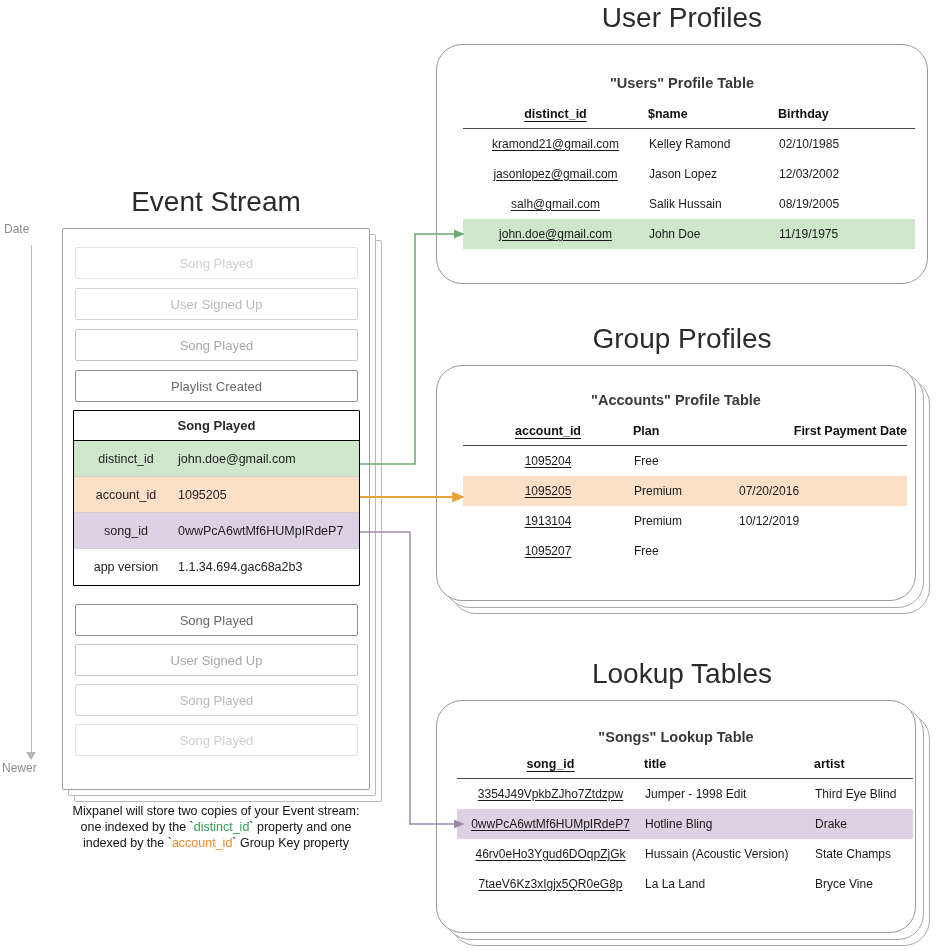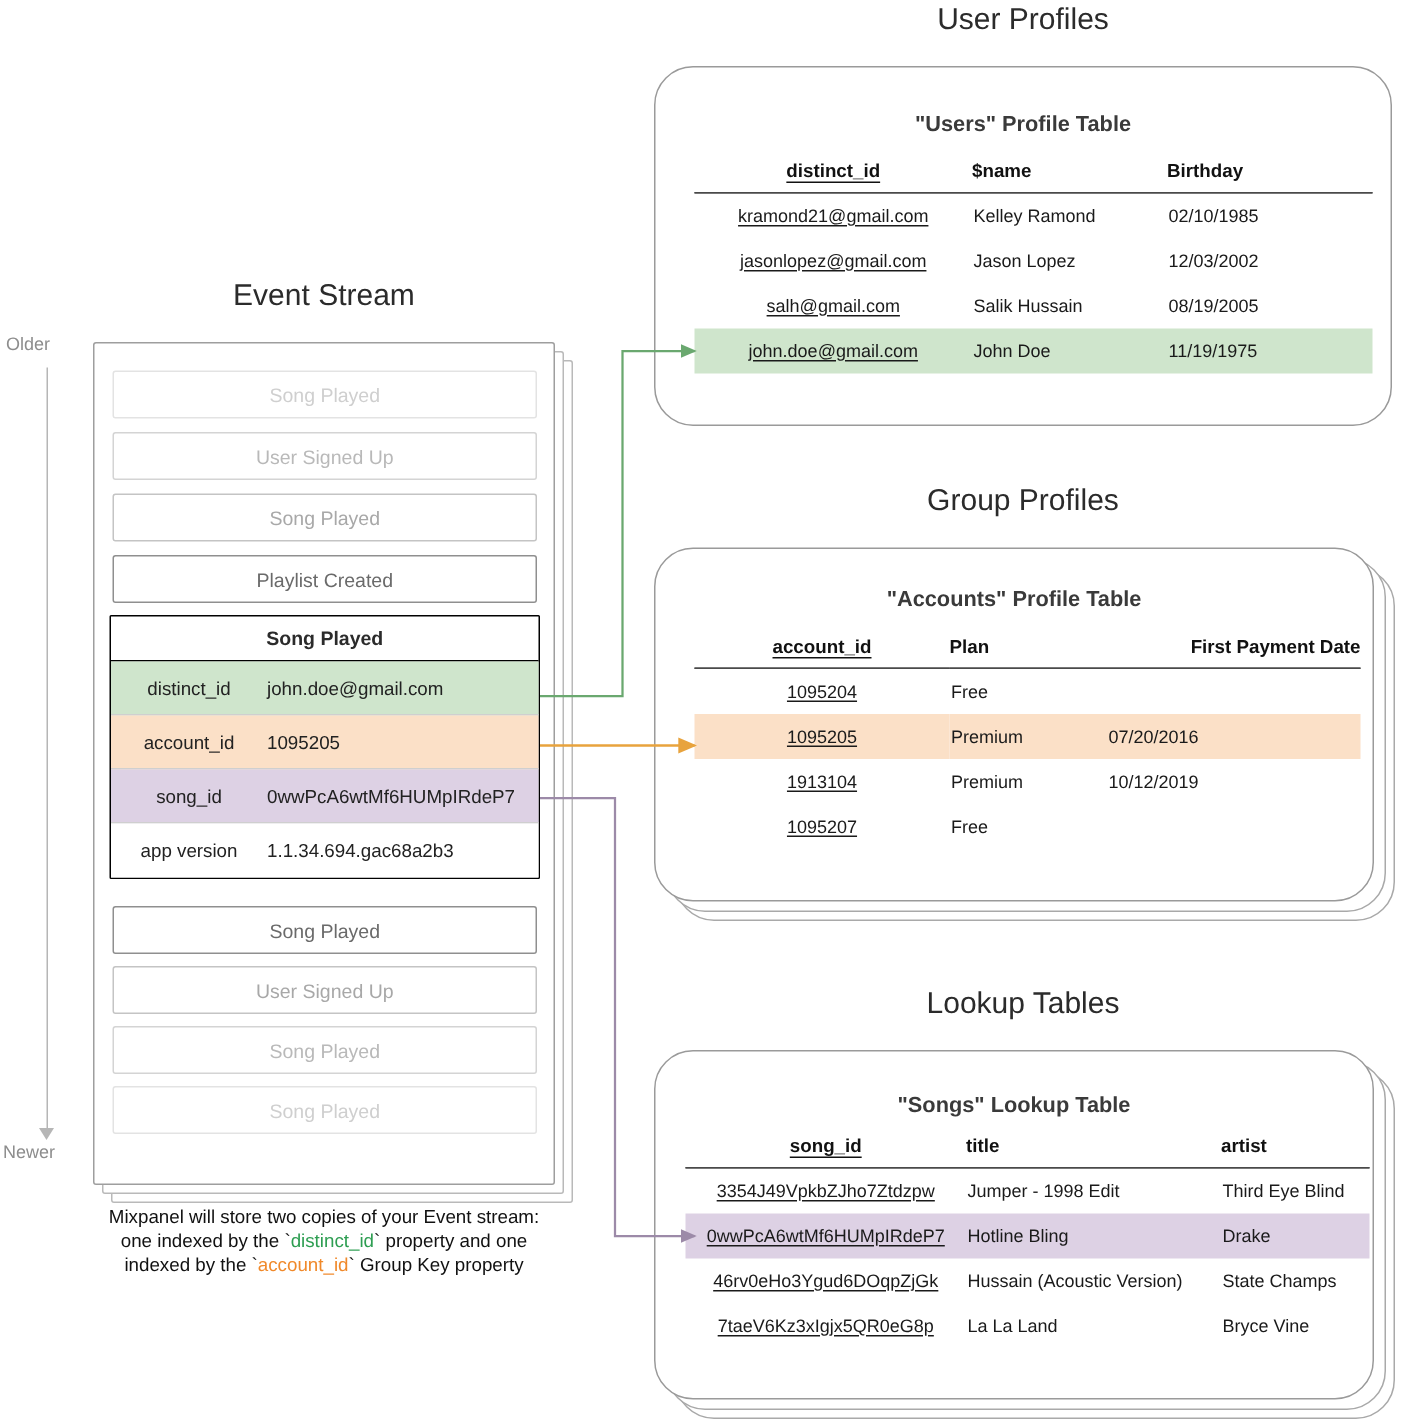--- a/index.html
+++ b/index.html
@@ -10,21 +10,21 @@
     font-family: "Liberation Sans", sans-serif;
     color: #222222;
     position: relative;
     overflow: hidden;
   }
   .stage { position:absolute; left:0; top:0; width:941px; height:951px; }
 
   
   .section-title {
     position:absolute;
-    font-size: 20px;
+    font-size: 28px;
     color:#2b2b2b;
     text-align:center;
     white-space:nowrap;
   }
 
   
   .axis-label { position:absolute; font-size:12px; color:#8d8d8d; }
   .axis-line {
     position:absolute; left:31px; top:245px; width:1px; height:510px;
     background:#b6b6b6;
@@ -117,21 +117,21 @@
 </head>
 <body>
 
 <div class="stage">
 
   <div class="section-title" style="left:62px; top:186px; width:308px;">Event Stream</div>
   <div class="section-title" style="left:436px; top:2px; width:492px;">User Profiles</div>
   <div class="section-title" style="left:436px; top:323px; width:492px;">Group Profiles</div>
   <div class="section-title" style="left:436px; top:658px; width:492px;">Lookup Tables</div>
 
-  <div class="axis-label" style="left:4px; top:222px;">Older</div>
+  <div class="axis-label" style="left:4px; top:222px;">Date</div>
   <div class="axis-line"></div>
   <div class="axis-arrow"></div>
   <div class="axis-label" style="left:2px; top:761px;">Newer</div>
 
   <div class="stack-back" style="left:74px; top:240px; width:308px; height:562px;"></div>
   <div class="stack-back" style="left:68px; top:234px; width:308px; height:562px;"></div>
 
   <div class="es-panel">
 
     <div class="ev faded-1" style="top:18px;">

